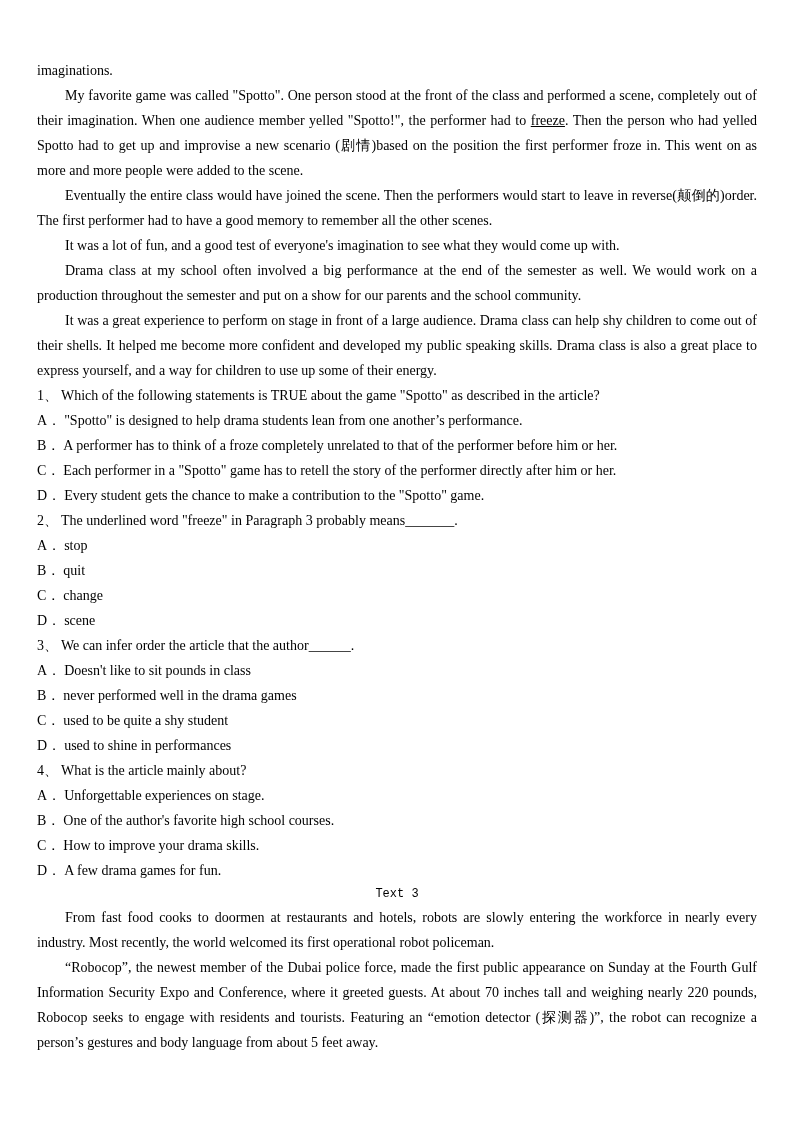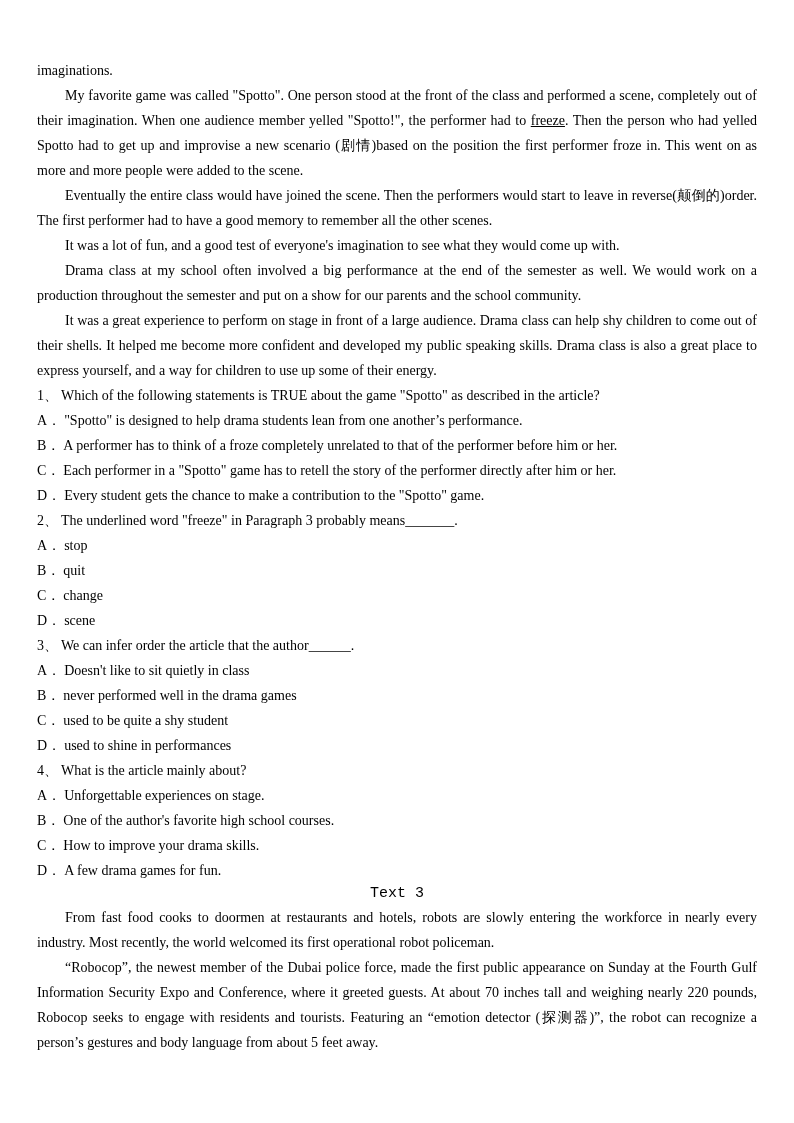--- a/index.html
+++ b/index.html
@@ -40,21 +40,21 @@
     text-align: left;
     text-indent: 0;
   }
   .opt-letter, .qnum {
     margin-right: 3px;
   }
   .text3-heading {
     text-align: center;
     text-indent: 0;
     font-family: "Liberation Mono", monospace;
-    font-size: 15px;
+    font-size: 12px;
     line-height: 22px;
   }
 </style>
 </head>
 <body>
 
 <div class="page">
 
   <p class="para no-indent">imaginations.</p>
 
@@ -74,21 +74,21 @@
   <p class="qline"><span class="opt-letter">C．</span><span>Each performer in a "Spotto" game has to retell the story of the performer directly after him or her.</span></p>
   <p class="qline"><span class="opt-letter">D．</span><span>Every student gets the chance to make a contribution to the "Spotto" game.</span></p>
 
   <p class="qline"><span class="qnum">2、</span><span>The underlined word "freeze" in Paragraph 3 probably means_______.</span></p>
   <p class="qline"><span class="opt-letter">A．</span><span>stop</span></p>
   <p class="qline"><span class="opt-letter">B．</span><span>quit</span></p>
   <p class="qline"><span class="opt-letter">C．</span><span>change</span></p>
   <p class="qline"><span class="opt-letter">D．</span><span>scene</span></p>
 
   <p class="qline"><span class="qnum">3、</span><span>We can infer order the article that the author______.</span></p>
-  <p class="qline"><span class="opt-letter">A．</span><span>Doesn't like to sit quietly in class</span></p>
+  <p class="qline"><span class="opt-letter">A．</span><span>Doesn't like to sit pounds in class</span></p>
   <p class="qline"><span class="opt-letter">B．</span><span>never performed well in the drama games</span></p>
   <p class="qline"><span class="opt-letter">C．</span><span>used to be quite a shy student</span></p>
   <p class="qline"><span class="opt-letter">D．</span><span>used to shine in performances</span></p>
 
   <p class="qline"><span class="qnum">4、</span><span>What is the article mainly about?</span></p>
   <p class="qline"><span class="opt-letter">A．</span><span>Unforgettable experiences on stage.</span></p>
   <p class="qline"><span class="opt-letter">B．</span><span>One of the author's favorite high school courses.</span></p>
   <p class="qline"><span class="opt-letter">C．</span><span>How to improve your drama skills.</span></p>
   <p class="qline"><span class="opt-letter">D．</span><span>A few drama games for fun.</span></p>
 

